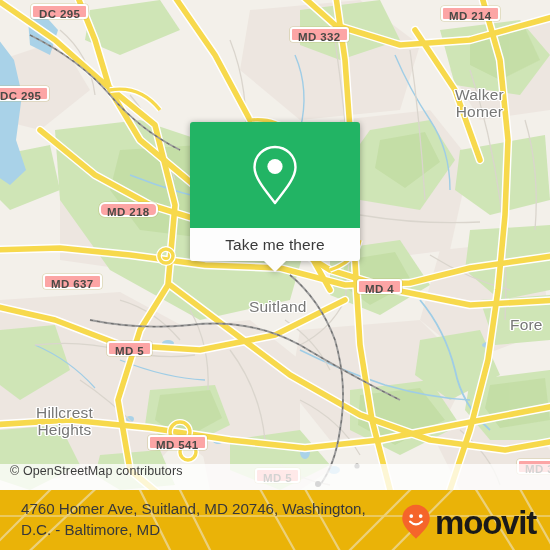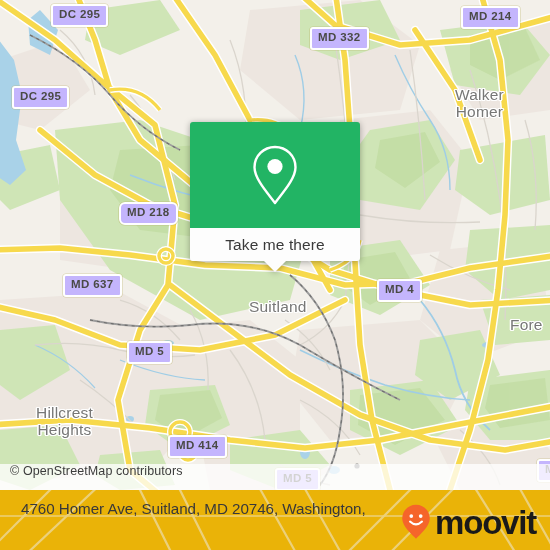--- a/index.html
+++ b/index.html
@@ -23,35 +23,34 @@
     width: 550px; height: 490px;
     background: #F2EFE9;
     overflow: hidden;
   }
   #map-svg { position: absolute; left: 0; top: 0; display: block; }
 
   
   .shield {
     position: absolute;
     box-sizing: border-box;
-    background: #c4b5fd;
+    background: #fca5a5;
     border: 2px solid #ffffff;
     border-radius: 3px;
     color: #4A4A46;
     font-family: "Liberation Sans", sans-serif;
     font-weight: bold;
     font-size: 11.5px;
     letter-spacing: 0.4px;
     line-height: 17px;
-    height: 23px;
+    height: 15px;
     padding: 0 6px;
     text-align: center;
     white-space: nowrap;
     box-shadow: 0 0 0 0.6px rgba(180,170,90,.45);
-    margin-left: 20px;
   }
 
   
   .place {
     position: absolute;
     color: #777776;
     font-family: "Liberation Sans", sans-serif;
     font-size: 15.5px;
     letter-spacing: 0.2px;
     white-space: nowrap;
@@ -338,21 +337,21 @@
 
     <div>
       <div class="shield" style="left:31px;  top:4px;">DC 295</div>
       <div class="shield" style="left:290px; top:27px;">MD 332</div>
       <div class="shield" style="left:441px; top:6px;">MD 214</div>
       <div class="shield" style="left:-8px;  top:86px;">DC 295</div>
       <div class="shield" style="left:99px;  top:202px;border-radius:6px;">MD 218</div>
       <div class="shield" style="left:43px;  top:274px;">MD 637</div>
       <div class="shield" style="left:357px; top:279px;">MD 4</div>
       <div class="shield" style="left:107px; top:341px;">MD 5</div>
-      <div class="shield" style="left:148px; top:435px;">MD 414</div>
+      <div class="shield" style="left:148px; top:435px;">MD 541</div>
       <div class="shield" style="left:255px; top:468px;">MD 5</div>
       <div class="shield" style="left:517px; top:459px;">MD 33</div>
     </div>
 
     <div class="place two-line" style="left:455px; top:86px;">
       <div>Walker</div>
       <div>Homer</div>
     </div>
     <div class="place" style="left:249px; top:298px;">Suitland</div>
     <div class="place" style="left:510px; top:316px;">Fore</div>
@@ -391,20 +390,21 @@
         <path d="M340 70 L420 -10"></path>
         <path d="M383 70 L462 -10"></path>
         <path d="M470 -10 L520 70"></path>
         <path d="M515 -10 L560 70"></path>
         <path d="M-10 26 L560 26" stroke-width="1.6"></path>
       </g>
     </svg>
 
     <div id="footer-address">
       <div>4760 Homer Ave, Suitland, MD 20746, Washington,</div>
+      <div>D.C. - Baltimore, MD</div>
     </div>
 
     <div id="moovit-logo">
       <svg width="30" height="36" viewBox="0 0 30 36">
         <path d="M15 0.8 C7.3 0.8 1.2 6.9 1.2 14.5 C1.2 22.8 12.2 31.5 15 34.8 C17.8 31.5 28.8 22.8 28.8 14.5 C28.8 6.9 22.7 0.8 15 0.8 Z" fill="#F5652A"></path>
         <circle cx="10.3" cy="12.1" r="1.85" fill="#ffffff"></circle>
         <circle cx="19.7" cy="12.1" r="1.85" fill="#ffffff"></circle>
         <path d="M9 17.6 Q15 23.3 21 17.6" fill="none" stroke="#ffffff" stroke-width="2.1" stroke-linecap="round"></path>
       </svg>
       <span id="moovit-wordmark">moovit</span>

